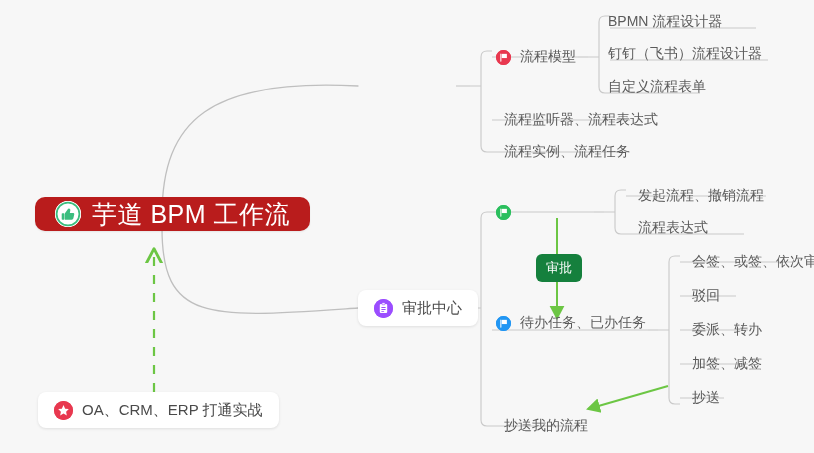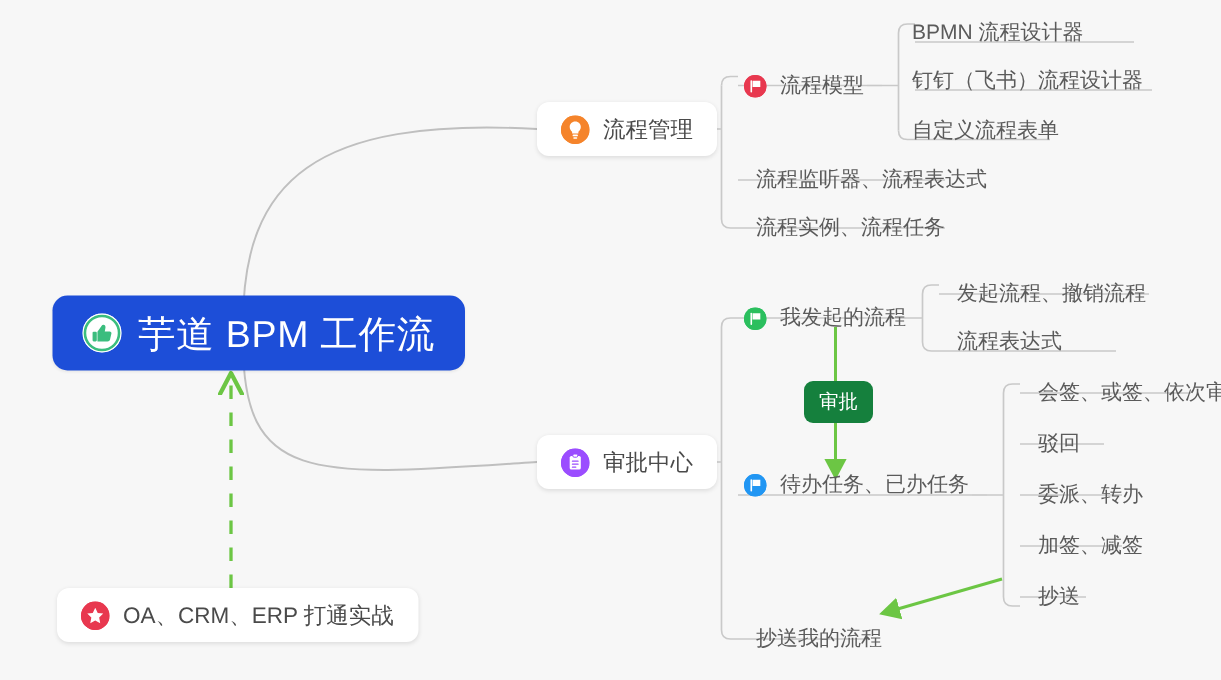--- a/index.html
+++ b/index.html
@@ -27,24 +27,24 @@
   
   .node {
     position: absolute;
     display: flex;
     align-items: center;
     box-sizing: border-box;
     white-space: nowrap;
   }
 
   .node-root {
-    background: #1d4ed8;
+    background: #b91c1c;
     border-radius: 10px;
     padding: 0 20px;
-    height: 50px;
+    height: 34px;
     color: #ffffff;
     font-size: 25px;
     letter-spacing: 0.5px;
     box-shadow: 0 1px 2px rgba(0,0,0,0.07);
   }
   .node-root .label { margin-left: 11px; }
 
   .node-card {
     background: #ffffff;
     border-radius: 8px;
@@ -175,31 +175,20 @@
       <svg viewBox="0 0 24 24" width="26" height="26">
         <circle cx="12" cy="12" r="12" fill="#ffffff"></circle>
         <circle cx="12" cy="12" r="10.5" fill="none" stroke="#3bbd7e" stroke-width="1.6"></circle>
         <path d="M9.2 11.2 L9.2 17.2 L15.4 17.2 C16.2 17.2 16.8 16.7 16.95 16 L17.8 12.3 C17.95 11.6 17.45 11 16.75 11 L13.7 11 L14.15 8.6 C14.3 7.7 13.7 6.9 12.85 6.9 C12.4 6.9 12 7.15 11.8 7.55 L9.2 11.2 Z" fill="#3bbd7e"></path>
         <rect x="6.2" y="11.2" width="2.6" height="6" rx="0.7" fill="#3bbd7e"></rect>
       </svg>
     </span>
     <span class="label">芋道 BPM 工作流</span>
   </div>
 
-  <div class="node node-card" style="left:358px; top:68px;">
-    <span class="ico ico-bulb ico-md">
-      <svg viewBox="0 0 20 20" width="19" height="19">
-        <circle cx="10" cy="10" r="10" fill="#f5842b"></circle>
-        <path d="M10 4.2 C7.7 4.2 6.1 5.9 6.1 8 C6.1 9.5 7 10.6 7.8 11.4 L7.8 12.6 L12.2 12.6 L12.2 11.4 C13 10.6 13.9 9.5 13.9 8 C13.9 5.9 12.3 4.2 10 4.2 Z" fill="#ffffff"></path>
-        <rect x="8.1" y="13.4" width="3.8" height="1.2" rx="0.6" fill="#ffffff"></rect>
-        <rect x="8.6" y="15.2" width="2.8" height="1.1" rx="0.55" fill="#ffffff"></rect>
-      </svg>
-    </span>
-    <span class="label">流程管理</span>
-  </div>
 
   <div class="node node-plain with-icon" style="left:492px; top:44px;">
     <span class="ico ico-flag-r ico-sm">
       <svg viewBox="0 0 16 16" width="15" height="15">
         <circle cx="8" cy="8" r="8" fill="#e8384f"></circle>
         <rect x="4.6" y="3.8" width="1.15" height="8.6" rx="0.5" fill="#ffffff"></rect>
         <path d="M6.1 4.1 L11.6 4.1 L11.6 8.6 L6.1 8.6 Z" fill="#ffffff"></path>
       </svg>
     </span>
     <span class="label">流程模型</span>
@@ -237,21 +226,20 @@
   </div>
 
   <div class="node node-plain with-icon" style="left:492px; top:199px;">
     <span class="ico ico-flag-g ico-sm">
       <svg viewBox="0 0 16 16" width="15" height="15">
         <circle cx="8" cy="8" r="8" fill="#2bbf5e"></circle>
         <rect x="4.6" y="3.8" width="1.15" height="8.6" rx="0.5" fill="#ffffff"></rect>
         <path d="M6.1 4.1 L11.6 4.1 L11.6 8.6 L6.1 8.6 Z" fill="#ffffff"></path>
       </svg>
     </span>
-    <span class="label">我发起的流程</span>
   </div>
 
   <div class="node node-plain" style="left:626px; top:183px;">
     <span class="label">发起流程、撤销流程</span>
   </div>
   <div class="node node-plain" style="left:626px; top:215px;">
     <span class="label">流程表达式</span>
   </div>
 
   <div class="node node-badge" style="left:536px; top:254px;">

